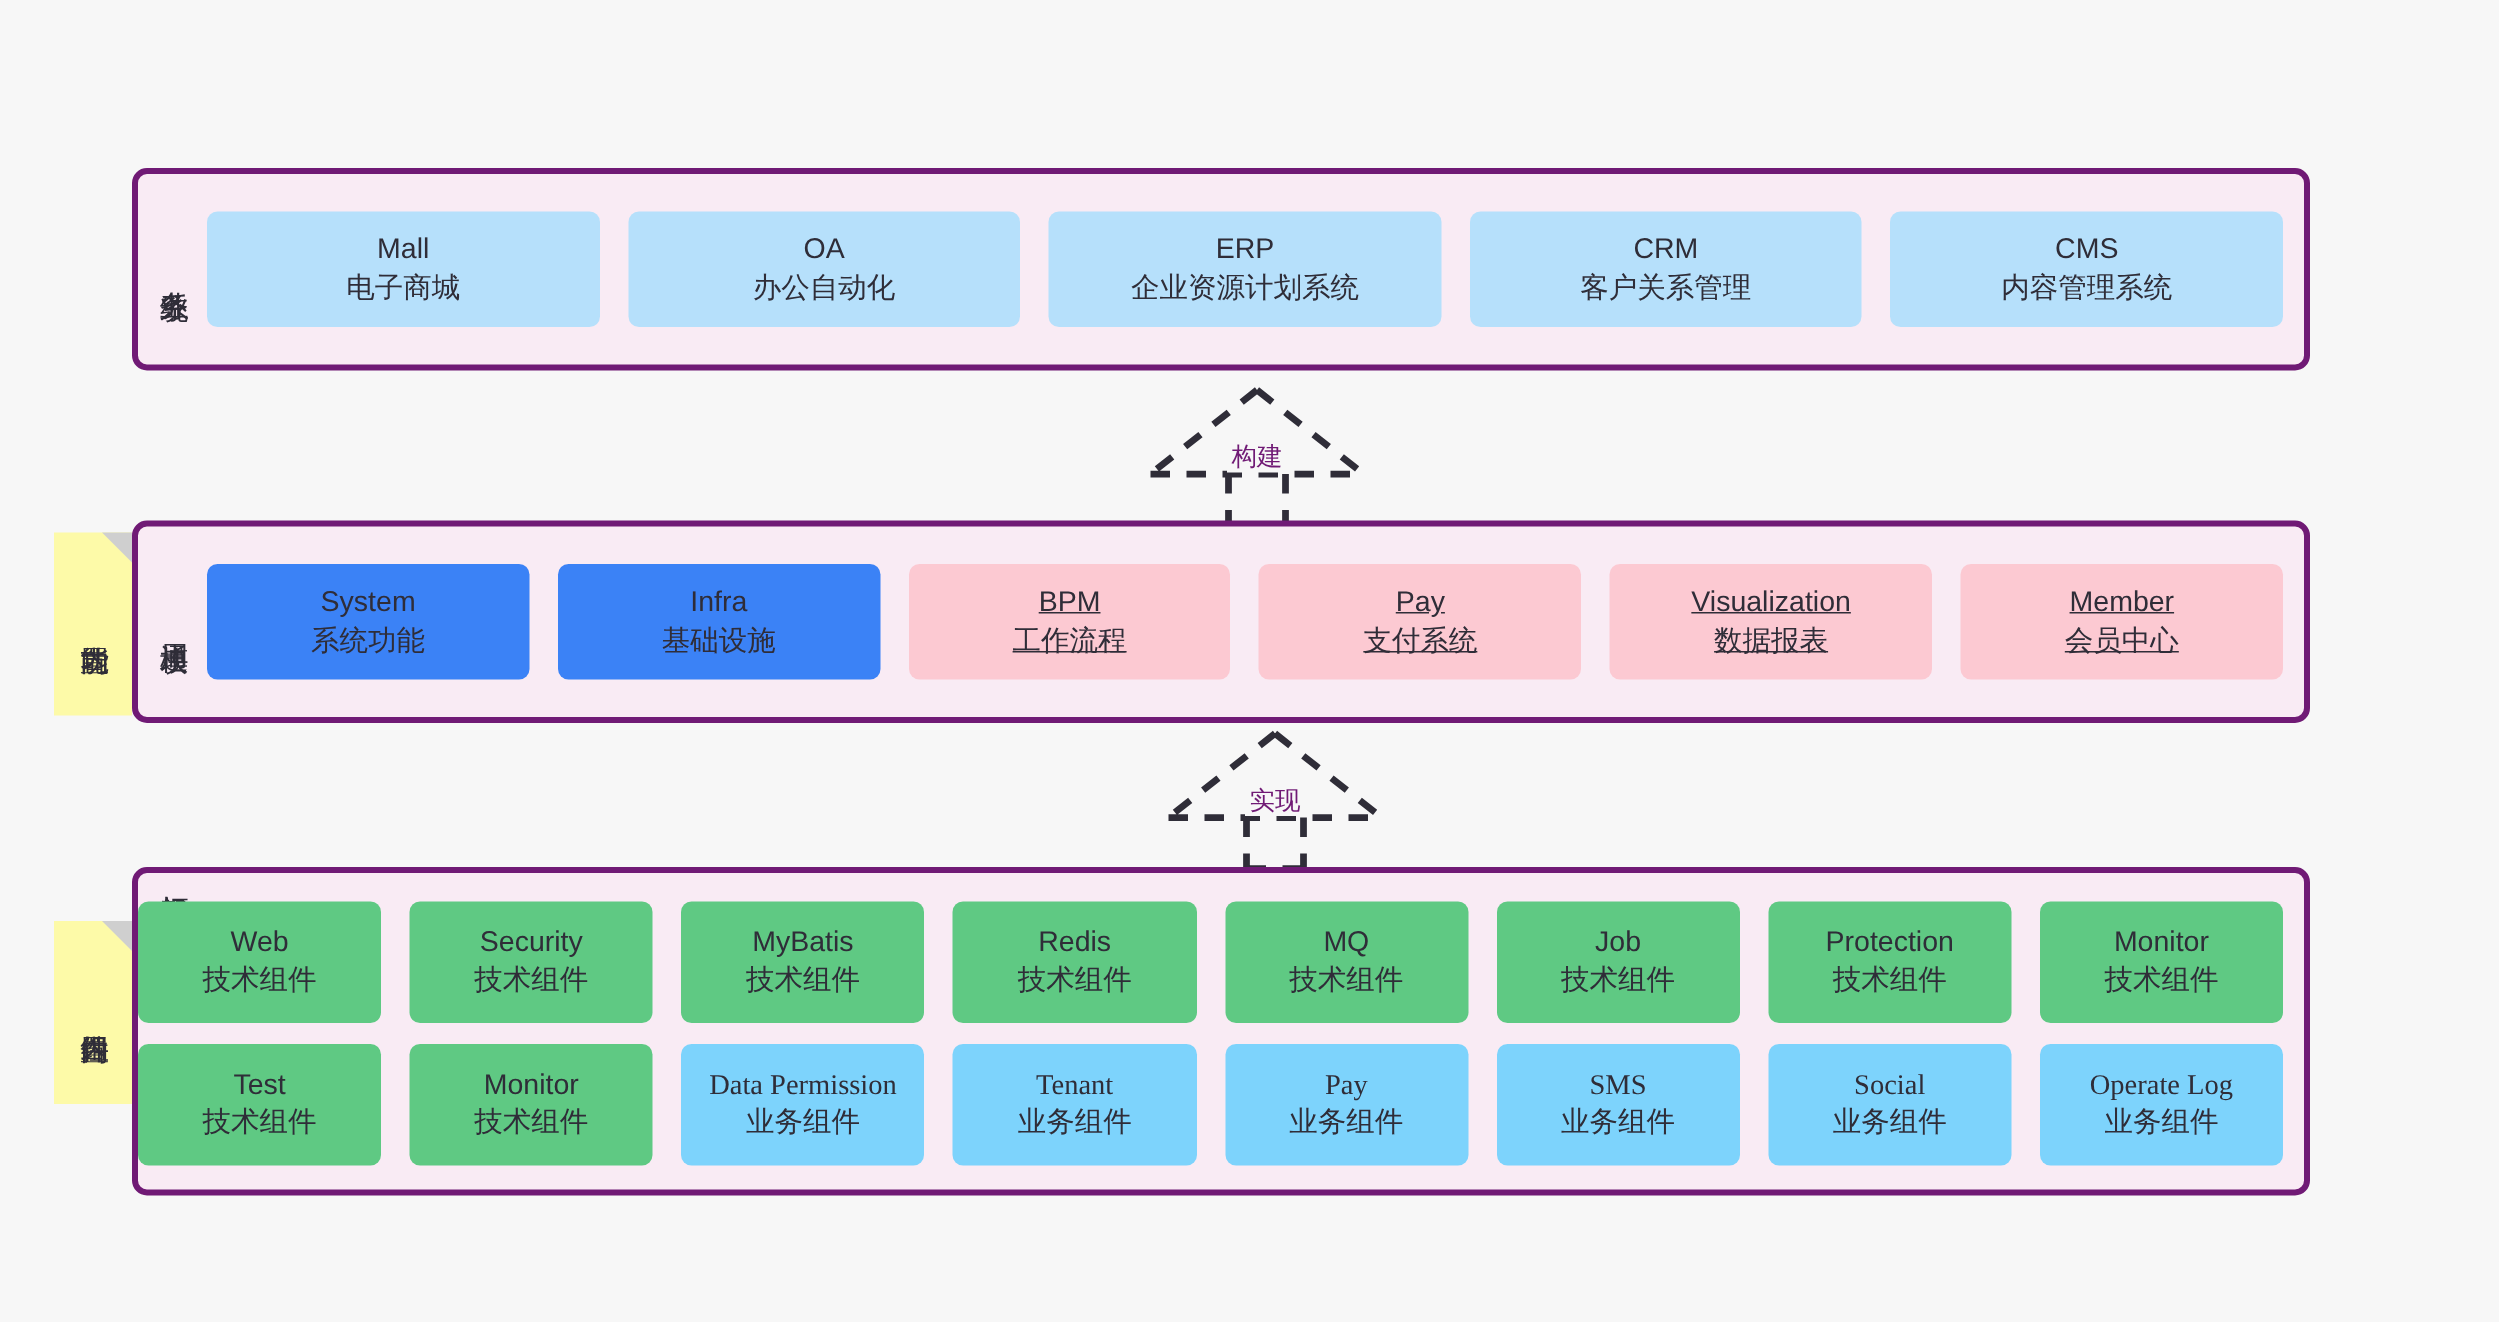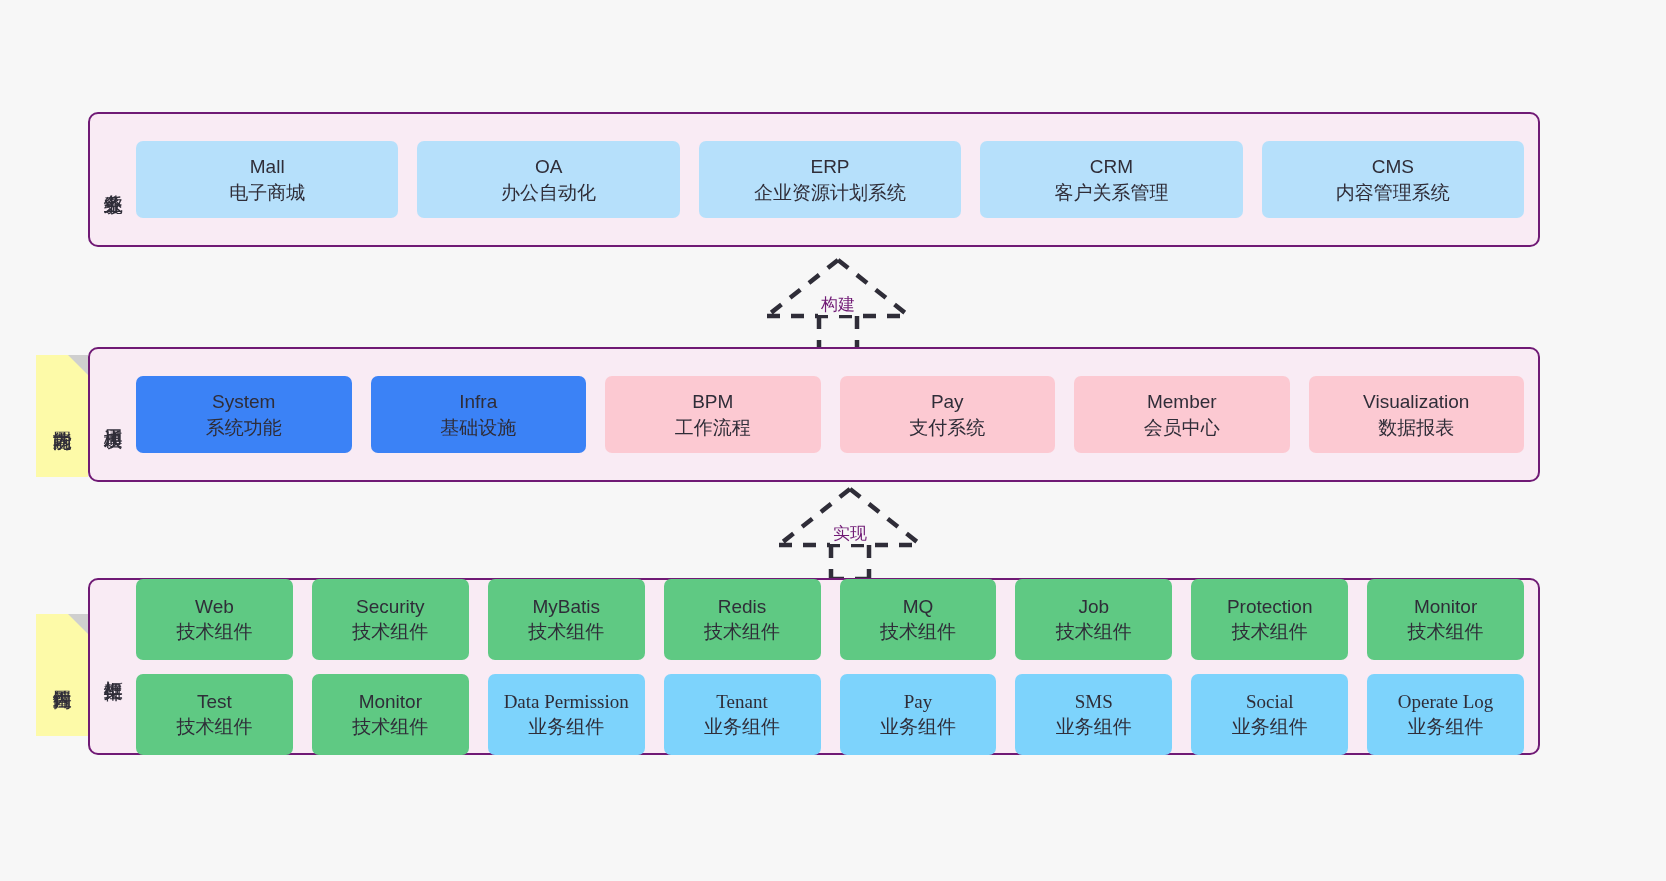--- a/index.html
+++ b/index.html
@@ -19,21 +19,21 @@
   .canvas {
     position: absolute;
     inset: 0;
   }
 
   
   .band {
     position: absolute;
     box-sizing: border-box;
     background: #f9ebf4;
-    border: 2px solid #701a75;
+    border: 4px solid #701a75;
     border-radius: 10px;
     display: flex;
     align-items: stretch;
   }
   .band-title {
     flex: 0 0 auto;
     width: 46px;
     display: flex;
     align-items: center;
     justify-content: center;
@@ -74,28 +74,28 @@
     color: #2f2d38;
     padding: 4px 6px;
     user-select: none;
   }
   .card .en { white-space: nowrap; }
   .card .cn { white-space: nowrap; }
   .card.wrap .en { white-space: normal; }
 
   .c-blue        { background: #b6e0fb; }
   .c-red         { background: #3b82f6; }
-  .c-pink        { background: #fcc9d2; }
+  .c-pink        { background: #fcc9d2; text-decoration: underline; }
   .c-green       { background: #5fc983; }
   .c-greenlight  { background: #7dd3fc; font-family: Liberation Serif, serif; }
 
   
   #band-business  { left: 88px;  top: 112px; width: 1452px; height: 135px; }
   #band-common    { left: 88px;  top: 347px; width: 1452px; height: 135px; }
-  #band-framework { left: 88px;  top: 578px; width: 1452px; height: 177px; }
+  #band-framework { left: 88px;  top: 578px; width: 1452px; height: 219px; flex-direction: column; }
 
   #band-business  .card, #band-common .card { height: 77px; }
   #band-framework .card { height: 81px; }
 
   
   .sticky {
     position: absolute;
     box-sizing: border-box;
     width: 52px;
     background: #fdfaa8;
@@ -204,26 +204,26 @@
         </div>
         <div class="card c-pink">
           <span class="en">BPM</span>
           <span class="cn">工作流程</span>
         </div>
         <div class="card c-pink">
           <span class="en">Pay</span>
           <span class="cn">支付系统</span>
         </div>
         <div class="card c-pink">
+          <span class="en">Visualization</span>
+          <span class="cn">数据报表</span>
+        </div>
+        <div class="card c-pink">
           <span class="en">Member</span>
           <span class="cn">会员中心</span>
-        </div>
-        <div class="card c-pink">
-          <span class="en">Visualization</span>
-          <span class="cn">数据报表</span>
         </div>
       </div>
     </div>
   </div>
 
   <div class="arrow" id="arrow-implement">
     <svg width="150" height="92" viewBox="0 0 150 92" fill="none" aria-hidden="true">
       <path d="M75 2 L146 58 M75 2 L4 58 M4 58 L146 58 M56 58 L56 92 M94 58 L94 92 M56 92 L94 92" stroke="#2f2d38" stroke-width="4.5" stroke-dasharray="13 11" stroke-linecap="butt"></path>
     </svg>
     <span class="arrow-label">实现</span>

